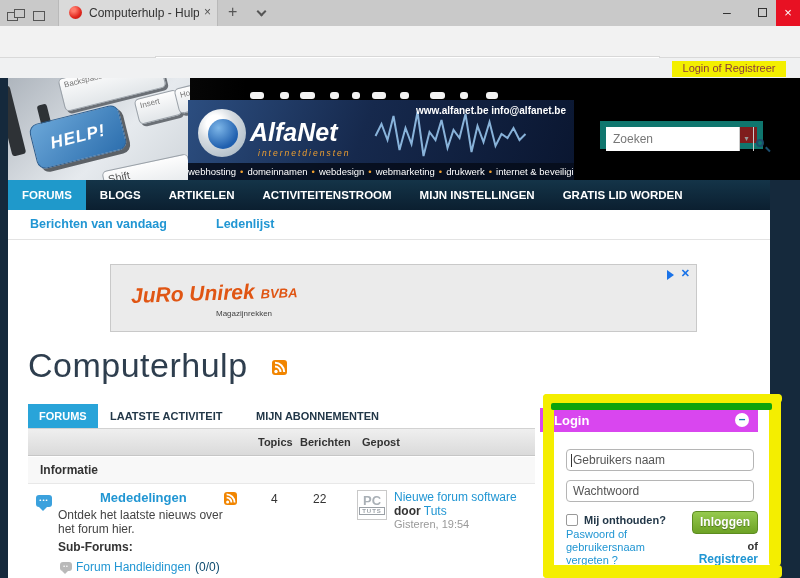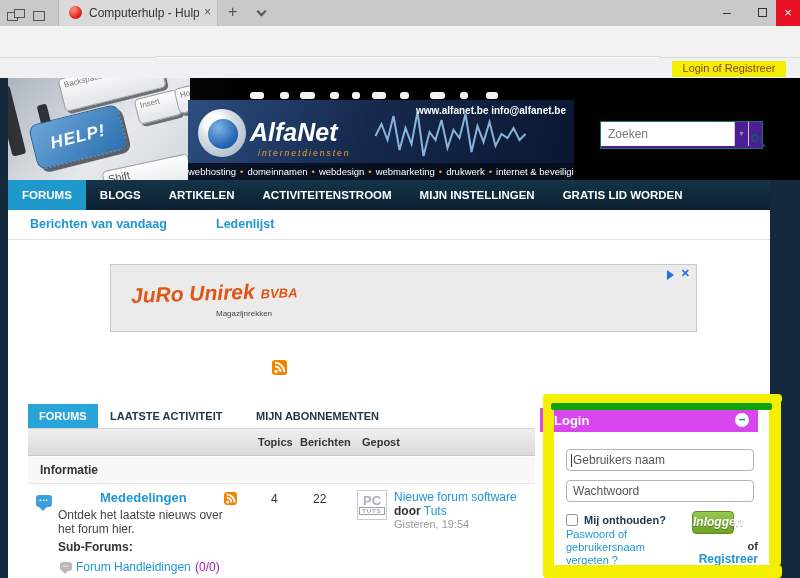--- a/index.html
+++ b/index.html
@@ -75,21 +75,21 @@
               background:radial-gradient(circle at 35% 30%, #fff 18%, #d7dde2 40%, #9fb0bd); }
   .logoball::after { content:""; position:absolute; left:10px; top:10px; width:30px; height:30px; border-radius:50%;
               background:radial-gradient(circle at 35% 30%, #7db6e8, #1f5fae 70%); }
   .brand { position:absolute; left:62px; top:18px; font-size:25px; font-weight:bold; font-style:italic; color:#fff; }
   .brand-tag { position:absolute; left:70px; top:48px; font-size:8.5px; font-style:italic; letter-spacing:2px; color:#f0a030; }
   .wave { position:absolute; left:150px; top:6px; opacity:.85; }
   .svcbar { position:absolute; left:0; bottom:0; width:386px; height:17px; background:rgba(6,12,26,.88);
             color:#fff; font-size:9.5px; text-align:center; line-height:17px; white-space:nowrap; }
   .svc + .svc::before { content:"•"; color:#f0a030; margin:0 4px; }
 
-  .search { position:absolute; left:600px; top:121px; width:163px; height:28px; background:#4c1d95; border:1px solid #0f766e; }
+  .search { position:absolute; left:600px; top:121px; width:163px; height:28px; background:#7f1d1d; border:6px solid #0f766e; }
   .search input { position:absolute; left:0; top:0; width:133px; height:24px; border:none; outline:none;
                   font-size:12px; padding-left:7px; font-family:inherit; color:#333; }
   .search input::placeholder { color:#777; }
   .search .dd { position:absolute; left:133px; top:0; width:14px; height:24px; border-left:1px solid #ccc;
                 color:#999; font-size:8px; text-align:center; line-height:24px; }
   .search .go { position:absolute; left:147px; top:0; width:16px; height:24px; border-left:1px solid #ccc;
                 padding:6px 0 0 2px; }
 
   
   .mainnav { left:8px; top:180px; width:762px; height:30px; background:linear-gradient(#143448,#0b1f30); display:flex; }
@@ -139,23 +139,23 @@
   .lw-title { position:absolute; left:14px; top:5px; color:#fff; font-size:13px; font-weight:bold; }
   .lw-min { position:absolute; right:9px; top:5px; width:14px; height:14px; background:#fff; border-radius:50%;
             color:#1080b0; font-size:12px; font-weight:bold; text-align:center; line-height:12px; }
   .lw-body { left:552px; top:432px; width:218px; height:133px; background:#fff; }
   .lw-input { position:absolute; left:14px; width:188px; height:22px; border:1px solid #b5b5b5; border-radius:4px;
               font-size:12px; padding-left:6px; font-family:inherit; color:#333; outline:none; }
   .lw-input::placeholder { color:#555; }
   .caret { position:absolute; left:19px; top:22px; width:1px; height:13px; background:#333; }
   .lw-check { position:absolute; left:14px; top:82px; width:12px; height:12px; background:#fff; border:1px solid #999; border-radius:2px; }
   .lw-remember { position:absolute; left:32px; top:82px; font-size:11px; font-weight:bold; color:#223748; }
-  .lw-btn { position:absolute; left:140px; top:79px; width:42px; height:23px; border-radius:4px;
+  .lw-btn { position:absolute; left:140px; top:79px; width:66px; height:23px; border-radius:4px;
             background:linear-gradient(#96ca4e,#6da225); border:1px solid #5c8c20; color:#fff;
-            font-size:12px; font-weight:bold; text-align:center; line-height:21px; text-shadow:0 1px 1px rgba(0,0,0,.35);font-style:italic; }
+            font-size:12px; font-weight:bold; text-align:center; line-height:21px; text-shadow:0 1px 1px rgba(0,0,0,.35); }
   .lw-forgot { position:absolute; left:14px; top:96px; width:98px; font-size:11px; line-height:13px;
                color:#2196d3; text-decoration:none; }
   .lw-orreg { position:absolute; left:136px; top:108px; width:70px; text-align:right; font-size:11px; color:#333; font-weight:bold; }
   .lw-orreg a { color:#2196d3; font-size:12px; font-weight:bold; text-decoration:none; }
 
   
   .hl { background:#f4ee00; border-radius:4px; pointer-events:none; z-index:50; }
   .hl-green { background:#0ca30c; border-radius:2px; pointer-events:none; z-index:51; }
 </style>
 </head>
@@ -267,20 +267,21 @@
 
   <div class="content"></div>
 
   <div class="adbox">
     <span class="juro"><span>JuRo Unirek</span> <small>BVBA</small></span>
     <span class="juro-tag">Magazijnrekken</span>
     <span class="adchoice-tri"></span>
     <span class="adchoice-x">✕</span>
   </div>
 
+  <span class="pagetitle">Computerhulp</span>
   <span class="abs" style="left:272px;top:360px;">
     <svg width="15" height="15">
         <rect width="15" height="15" rx="3" fill="#f18500"></rect>
         <circle cx="4" cy="11.5" r="1.7" fill="#fff"></circle>
         <path d="M3 6.5 a5.5 5.5 0 0 1 5.5 5.5" stroke="#fff" stroke-width="2" fill="none"></path>
         <path d="M3 2.8 a9.2 9.2 0 0 1 9.2 9.2" stroke="#fff" stroke-width="2" fill="none"></path>
       </svg>
   </span>
 
   <span class="ftab active" style="left:28px;">FORUMS</span>
@@ -304,21 +305,21 @@
           <rect width="13" height="13" rx="3" fill="#f18500"></rect>
           <circle cx="3.6" cy="10" r="1.5" fill="#fff"></circle>
           <path d="M2.6 5.6 a4.8 4.8 0 0 1 4.8 4.8" stroke="#fff" stroke-width="1.8" fill="none"></path>
           <path d="M2.6 2.4 a8 8 0 0 1 8 8" stroke="#fff" stroke-width="1.8" fill="none"></path>
         </svg>
     </span>
     <span style="position:absolute;left:30px;top:24px;width:184px;font-size:12px;color:#444;line-height:14px;">Ontdek het laatste nieuws over het forum hier.</span>
     <span style="position:absolute;left:30px;top:56px;font-size:12px;font-weight:bold;color:#333;">Sub-Forums:</span>
     <span class="chat gray" style="left:32px;top:78px;">••</span>
     <a href="#" class="lnk" style="position:absolute;left:48px;top:76px;font-size:12px;">Forum Handleidingen</a>
-    <span style="position:absolute;left:167px;top:76px;font-size:12px;color:#a21caf;">(0/0)</span>
+    <span style="position:absolute;left:167px;top:76px;font-size:12px;color:#0c4a6e;">(0/0)</span>
     <span style="position:absolute;left:243px;top:8px;font-size:12px;color:#333;">4</span>
     <span style="position:absolute;left:285px;top:8px;font-size:12px;color:#333;text-align:right;">22</span>
     <span class="avatar">
         <span class="pc">PC</span>
         <span class="tuts">TUTS</span>
       </span>
     <a href="#" class="lnk" style="position:absolute;left:366px;top:6px;font-size:12px;">Nieuwe forum software</a>
     <span style="position:absolute;left:366px;top:20px;font-size:12px;color:#333;"><b>door</b> <a href="#" class="lnk">Tuts</a></span>
     <span style="position:absolute;left:366px;top:34px;font-size:11px;color:#999;">Gisteren, 19:54</span>
   </div>

